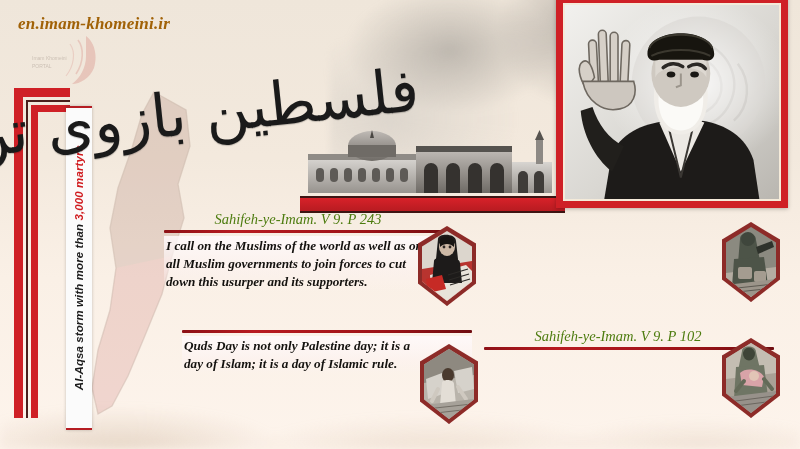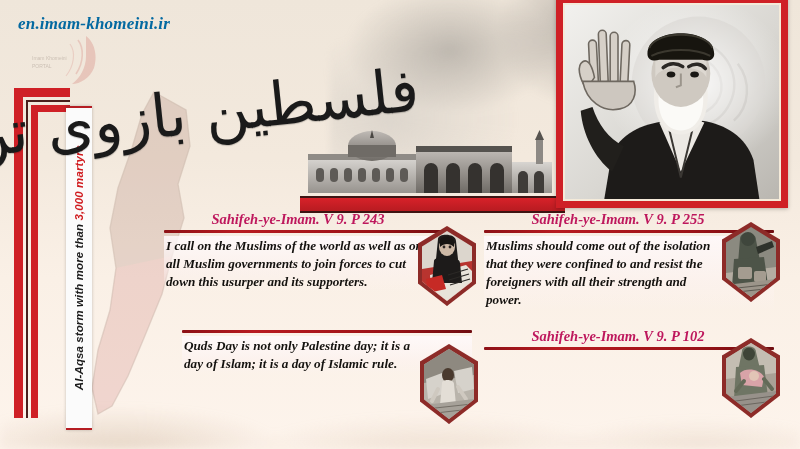--- a/index.html
+++ b/index.html
@@ -59,21 +59,21 @@
     opacity: .42;
   }
 
   
   .site-url {
     position: absolute;
     left: 18px; top: 14px;
     font-size: 17px;
     font-weight: bold;
     font-style: italic;
-    color: #0369a1;
+    color: #a16207;
     letter-spacing: .2px;
     white-space: nowrap;
   }
 
   
   .frame-l {
     position: absolute;
     left: 14px; top: 88px;
     width: 56px; height: 330px;
   }
@@ -183,23 +183,23 @@
     position: absolute;
     width: 290px;
   }
   .q1 { left: 164px; top: 211px; }
   .q2 { left: 484px; top: 211px; }
   .q3 { left: 182px; top: 328px; }
   .q4 { left: 484px; top: 328px; }
 
   .q-cite {
     font-size: 14.5px;
-    font-weight: bold;
+    font-weight: normal;
     font-style: italic;
-    color: #be185d;
+    color: #4d7c0f;
     text-align: center;
     padding-right: 22px;
     white-space: nowrap;
     line-height: 1.2;
   }
   .q-rule {
     height: 3px;
     margin: 2px 0 3px 0;
     background: linear-gradient(90deg, #8d1116 0%, #b81b21 25%, #9d1318 70%, #6f0d11 100%);
     border-radius: 1px;
@@ -407,25 +407,20 @@
         <path d="M4 48 L20 44 L24 58 L6 62 Z" fill="#c62a25"></path>
         <g stroke="#2b2926" stroke-width="1.2" fill="none">
           <path d="M26 44 L46 38"></path>
             <path d="M27 49 L47 43"></path>
             <path d="M28 54 L48 48"></path>
         </g>
       </svg>
     </div>
   </div>
 
-  <div class="quote q2">
-    <div class="q-cite">Sahifeh-ye-Imam. V 9. P 255</div>
-    <div class="q-rule"></div>
-    <div class="q-body narrow">Muslims should come out of the isolation that they were confined to and resist the foreigners with all their strength and power.</div>
-  </div>
   <div class="diamond d2">
     <div class="dinner">
       <svg viewBox="0 0 50 70" width="100%" height="100%" preserveAspectRatio="xMidYMid slice">
         <rect width="50" height="70" fill="#8b8a80"></rect>
         <path d="M0 46 L50 40 L50 70 L0 70 Z" fill="#b4ada2"></path>
         <g fill="#4d5448">
           <path d="M14 12 C14 4 30 4 30 13 L34 34 L12 36 Z"></path>
           <path d="M8 32 L38 30 L42 58 L6 60 Z"></path>
         </g>
         <ellipse cx="22" cy="12" rx="7" ry="7" fill="#3f463c"></ellipse>

